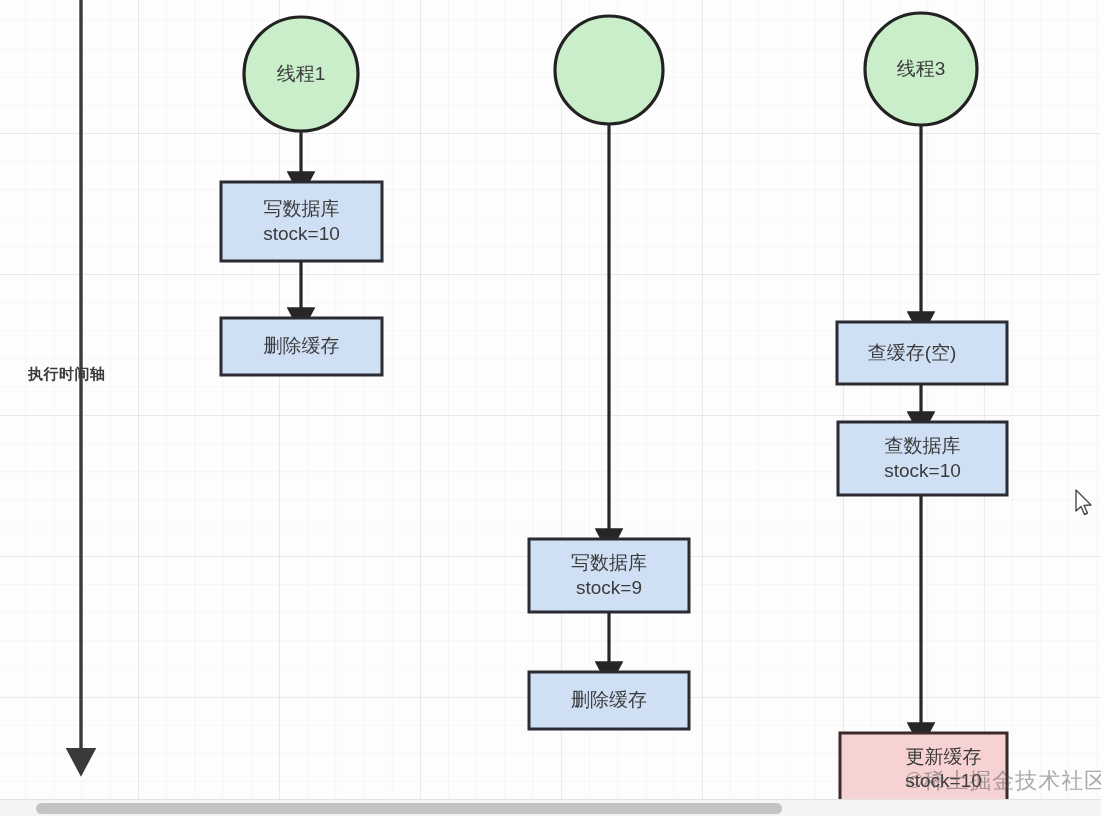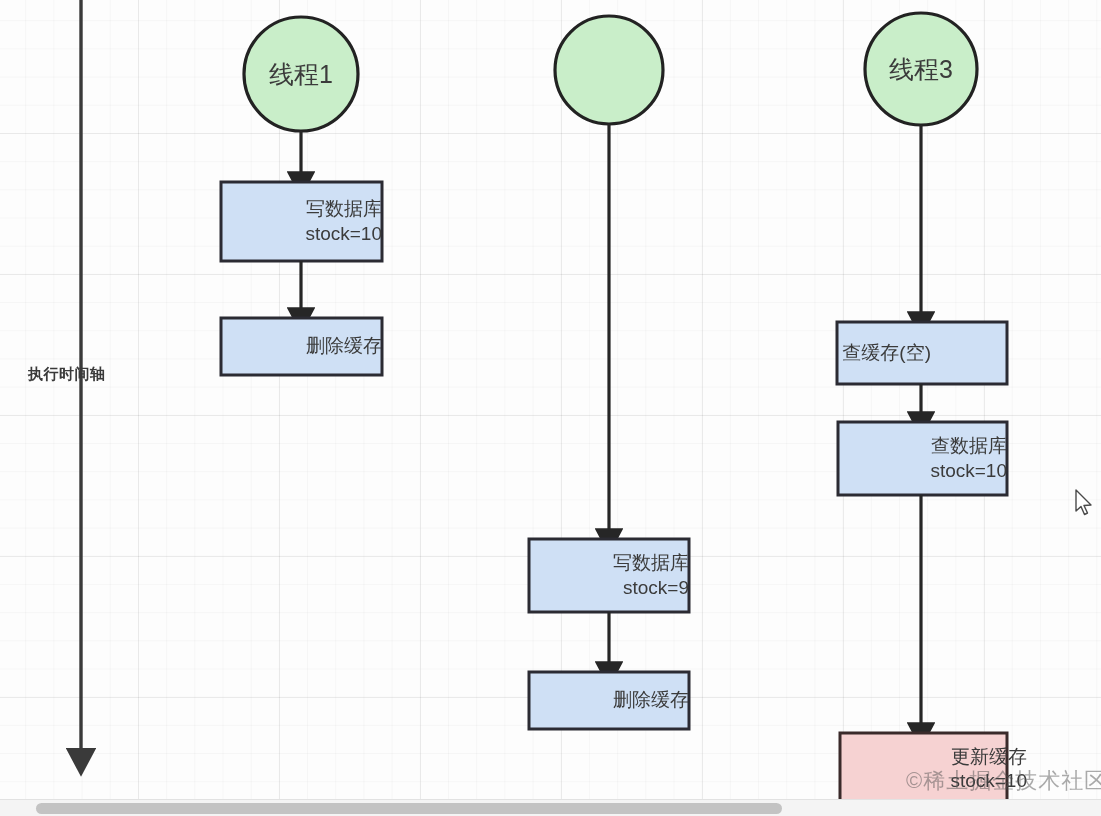--- a/index.html
+++ b/index.html
@@ -41,25 +41,24 @@
     flex-direction: column;
     align-items: center;
     justify-content: center;
     text-align: center;
     color: #3b3b3b;
     line-height: 1.28;
     pointer-events: none;
     white-space: nowrap;
   }
   .circle-label {
-    font-size: 25px;
+    font-size: 19px;
   }
   .box-label {
     font-size: 19px;
-    align-items: flex-end;
   }
   .axis-label {
     position: absolute;
     font-size: 15px;
     font-weight: bold;
     color: #3a3a3a;
     letter-spacing: 0.5px;
   }
   .watermark {
     position: absolute;
@@ -155,21 +154,21 @@
   </div>
 
   <div class="node-label box-label" style="left:529px; top:539px; width:160px; height:73px;">
     <span>写数据库</span>
     <span>stock=9</span>
   </div>
   <div class="node-label box-label" style="left:529px; top:672px; width:160px; height:57px;">
     <span>删除缓存</span>
   </div>
 
-  <div class="node-label box-label" style="left:793px; top:322px; width:138px; height:62px;">
+  <div class="node-label box-label" style="left:837px; top:322px; width:138px; height:62px;padding-left:6px;">
     <span>查缓存(空)</span>
   </div>
   <div class="node-label box-label" style="left:838px; top:422px; width:169px; height:73px;">
     <span>查数据库</span>
     <span>stock=10</span>
   </div>
   <div class="node-label box-label" style="left:860px; top:733px; width:167px; height:72px;">
     <span>更新缓存</span>
     <span>stock=10</span>
   </div>

